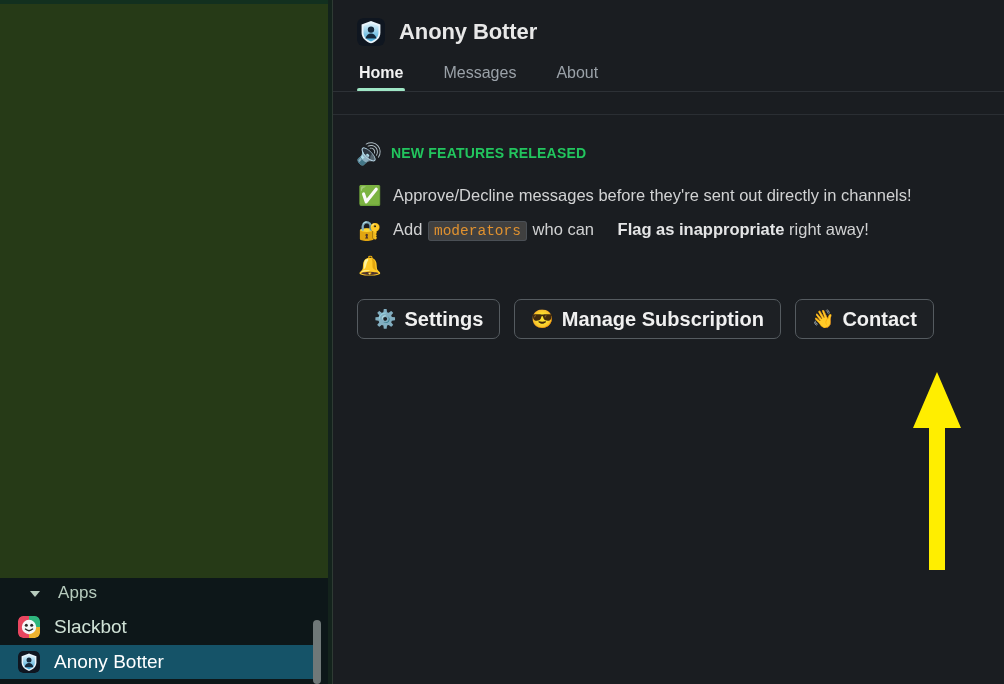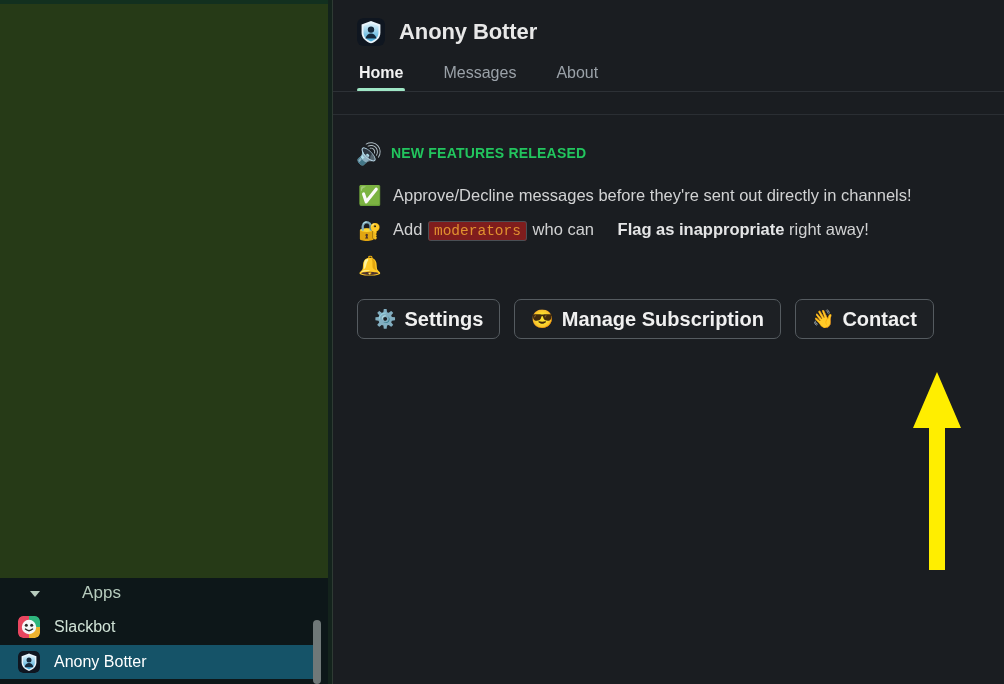--- a/index.html
+++ b/index.html
@@ -52,21 +52,20 @@
   }
 
   .apps-header {
     position: absolute;
     top: 580px; left: 0;
     width: 332px; height: 26px;
     display: flex;
     align-items: center;
     padding-left: 28px;
     box-sizing: border-box;
-    gap: 24px;
   }
   .disclosure {
     width: 14px; height: 14px;
     display: flex; align-items: center; justify-content: center;
     margin-right: 16px;
   }
   .disclosure svg { display: block; }
   .apps-label {
     color: #b6cbbd;
     font-size: 17px;
@@ -92,21 +91,21 @@
   .app-icon {
     width: 22px; height: 22px;
     border-radius: 5px;
     margin-right: 14px;
     flex: 0 0 22px;
     overflow: hidden;
     position: relative;
   }
   .app-label {
     color: #cfe2d6;
-    font-size: 16px;
+    font-size: 19px;
     white-space: nowrap;
   }
   .app-row.anony .app-label { color: #ffffff; }
 
   .sb-scroll-track {
     position: absolute;
     top: 578px; right: 10px;
     width: 9px; height: 106px;
     background: transparent;
   }
@@ -231,21 +230,21 @@
   .feature .txt {
     color: #d1d2d3;
     font-size: 16.5px;
     line-height: 1.35;
   }
   .feature .txt b { color: #e4e5e6; font-weight: bold; margin-left: 19px; }
   .code-chip {
     font-family: "Liberation Mono", monospace;
     font-size: 14.5px;
     color: #e0912f;
-    background: #7f1d1d;
+    background: #404040;
     border: 1px solid #4a4f55;
     border-radius: 3px;
     padding: 1px 5px;
     margin: 0 1px;
     white-space: nowrap;
   }
 
   .btn-row {
     display: flex;
     align-items: center;

